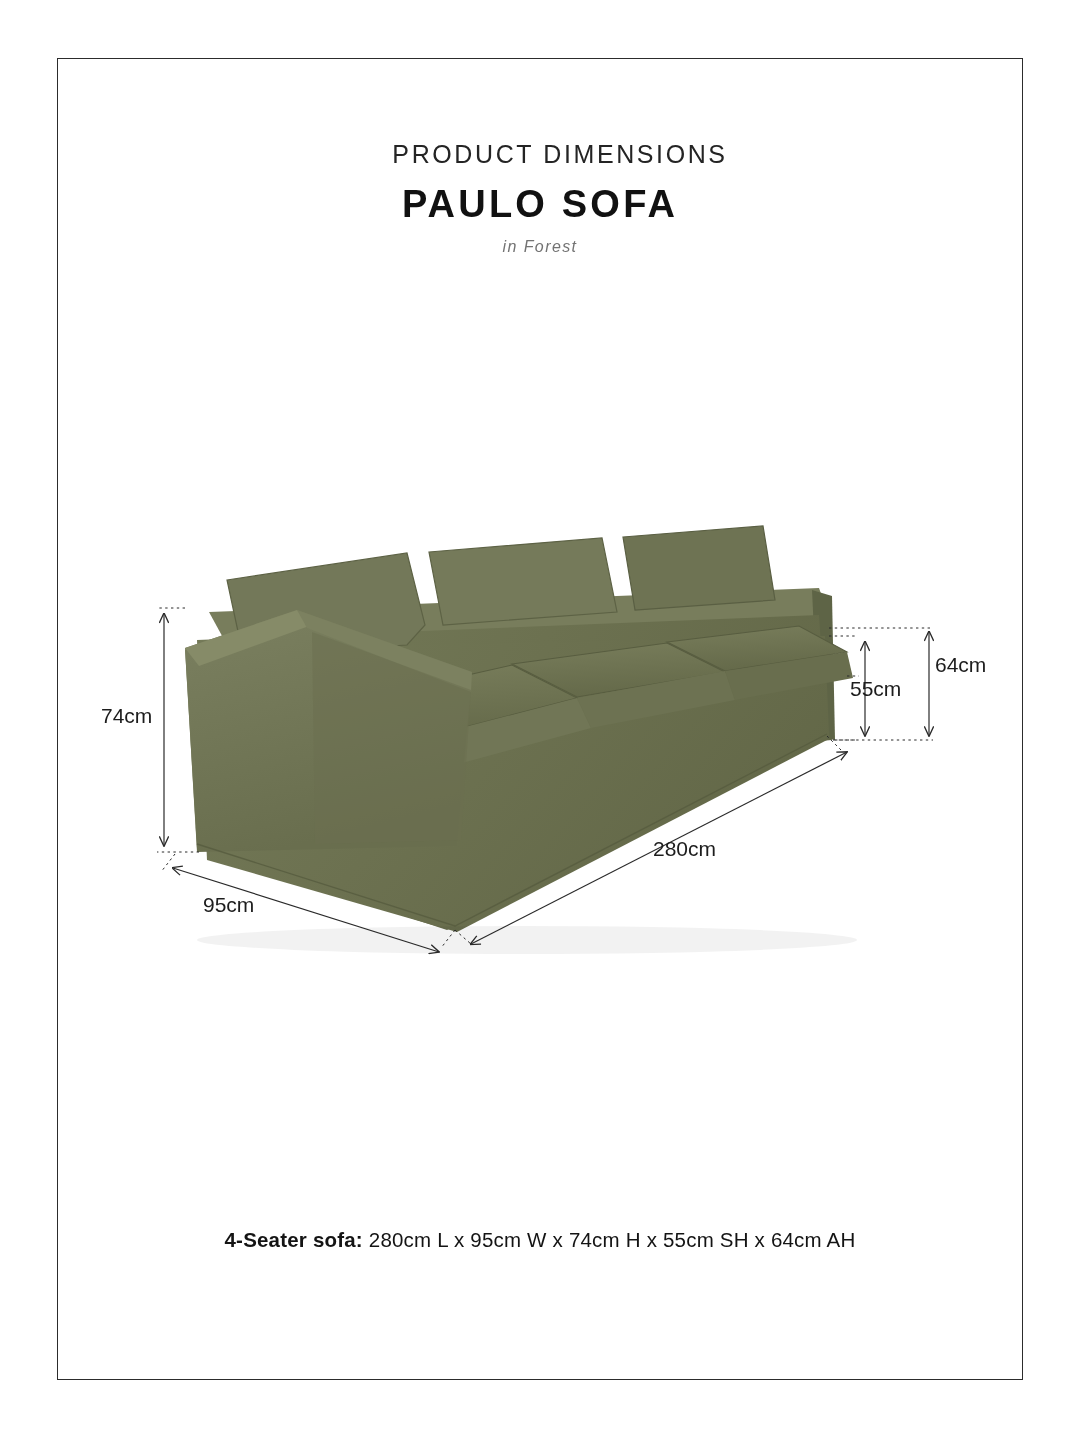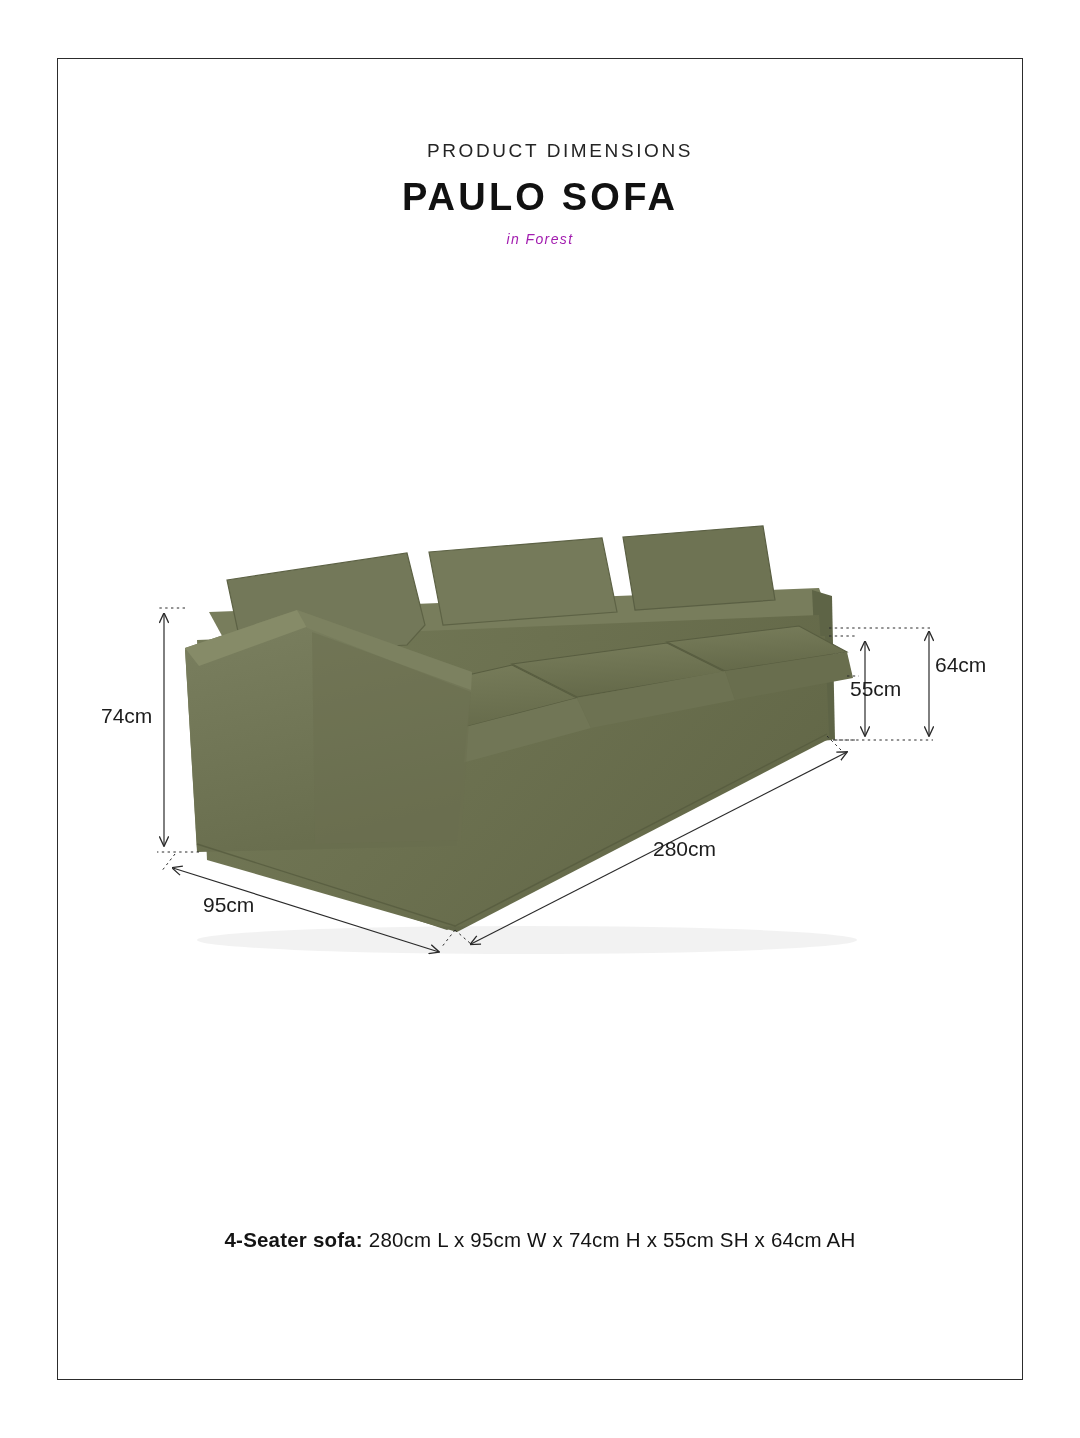--- a/index.html
+++ b/index.html
@@ -34,39 +34,39 @@
 
   
   .header {
     position: absolute;
     left: 0;
     top: 140px;
     width: 1080px;
     text-align: center;
   }
   .eyebrow {
-    font-size: 19px;
+    font-size: 25px;
     letter-spacing: 2.6px;
     color: #242424;
     font-weight: 400;
     margin: 0 0 14px 0;
     padding-left: 40px;
   }
   .title {
     font-size: 38px;
     letter-spacing: 3.2px;
     font-weight: 700;
     color: #111111;
     margin: 0 0 12px 0;
   }
   .subtitle {
-    font-size: 14px;
+    font-size: 16px;
     font-style: italic;
     letter-spacing: 1.4px;
-    color: #a21caf;
+    color: #737373;
     margin: 4px;
   }
 
   
   .diagram {
     position: absolute;
     left: 57px;
     top: 440px;
     width: 966px;
     height: 600px;

